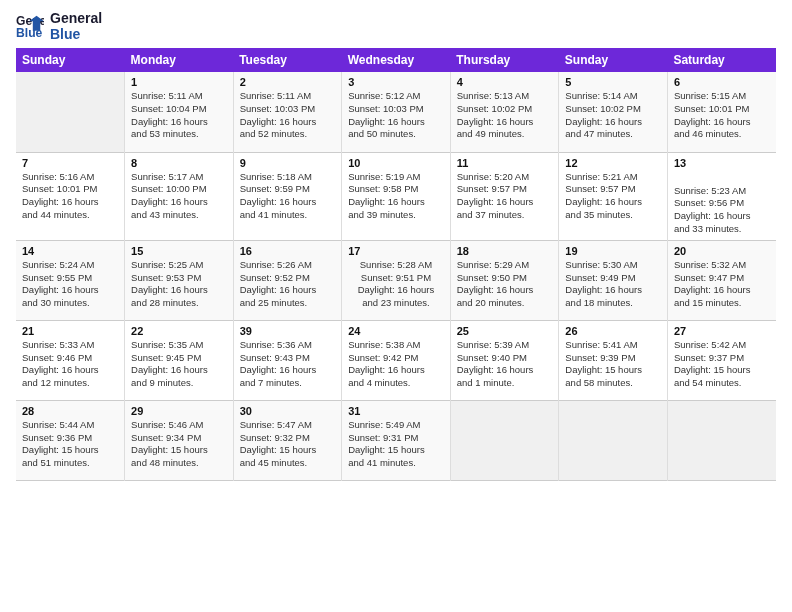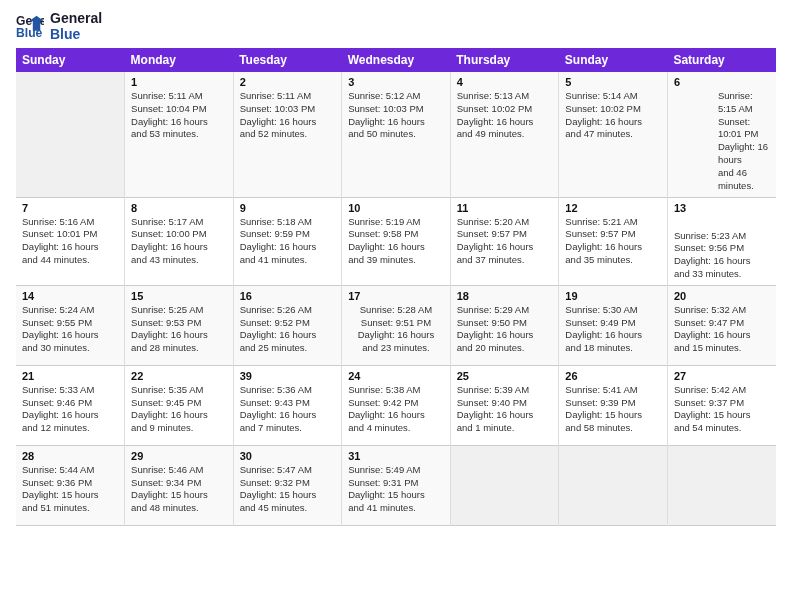--- a/index.html
+++ b/index.html
@@ -158,21 +158,21 @@
           </td>
           <td>
             <div class="day-num">5</div>
             <div class="day-info" style="white-space: pre-line;">Sunrise: 5:14 AM
 Sunset: 10:02 PM
 Daylight: 16 hours
 and 47 minutes.</div>
           </td>
           <td>
             <div class="day-num">6</div>
-            <div class="day-info" style="white-space: pre-line; margin-left: 44px;">Sunrise: 5:15 AM
+            <div class="day-info" style="white-space: pre-line;">Sunrise: 5:15 AM
 Sunset: 10:01 PM
 Daylight: 16 hours
 and 46 minutes.</div>
           </td>
         </tr>
         <tr>
           <td>
             <div class="day-num">7</div>
             <div class="day-info" style="white-space: pre-line;">Sunrise: 5:16 AM
 Sunset: 10:01 PM

